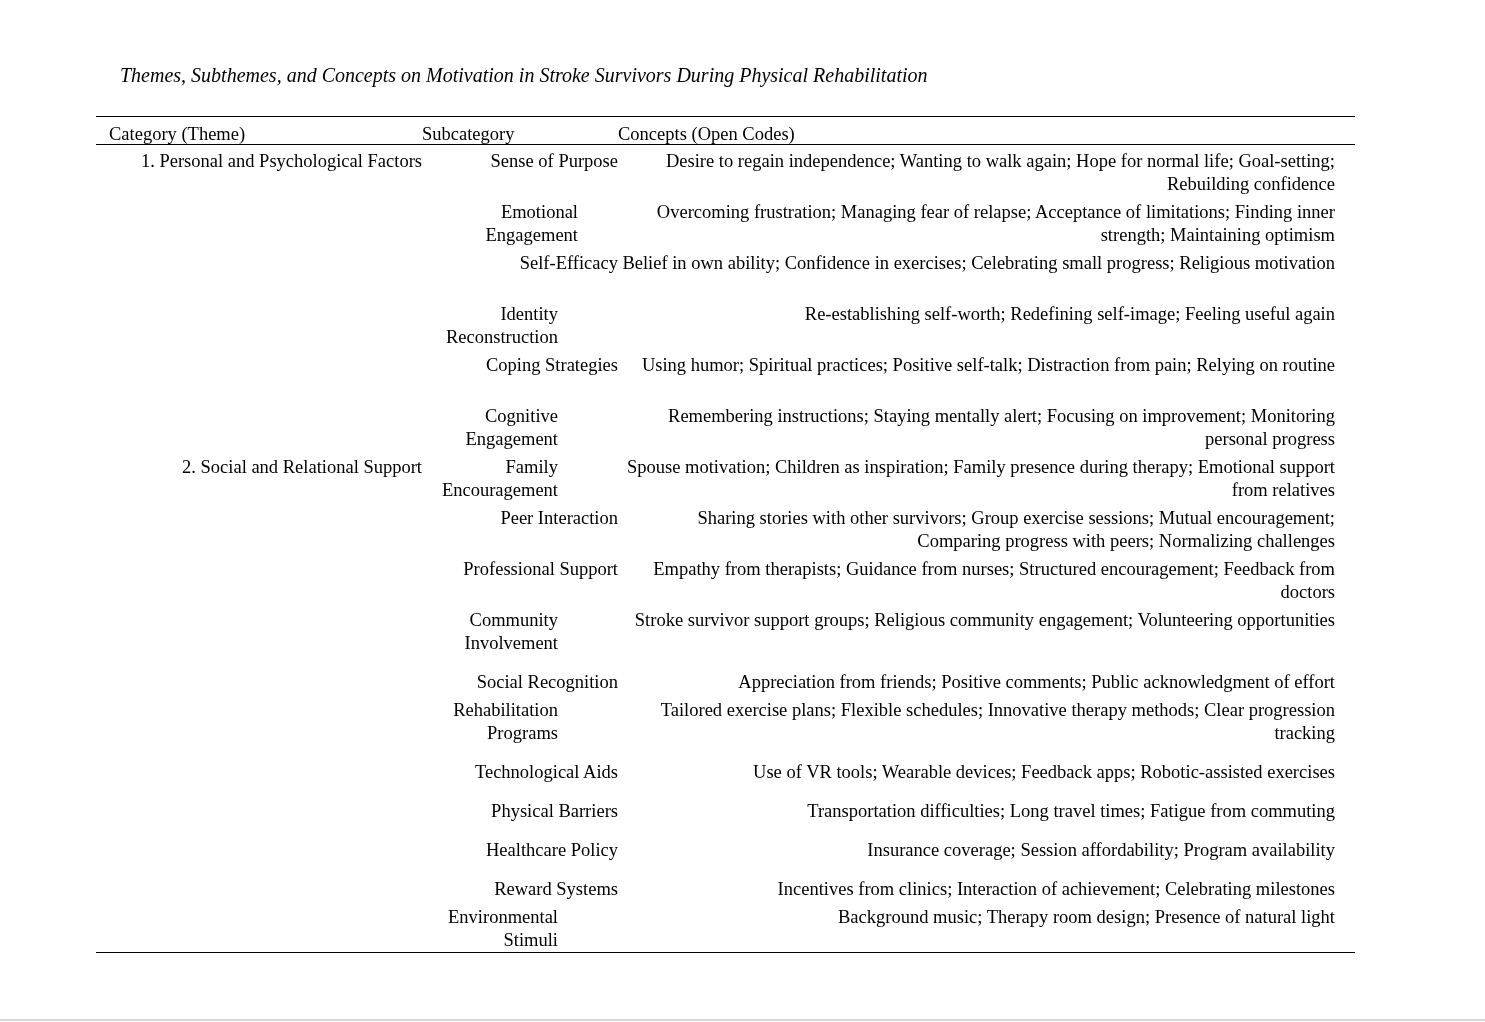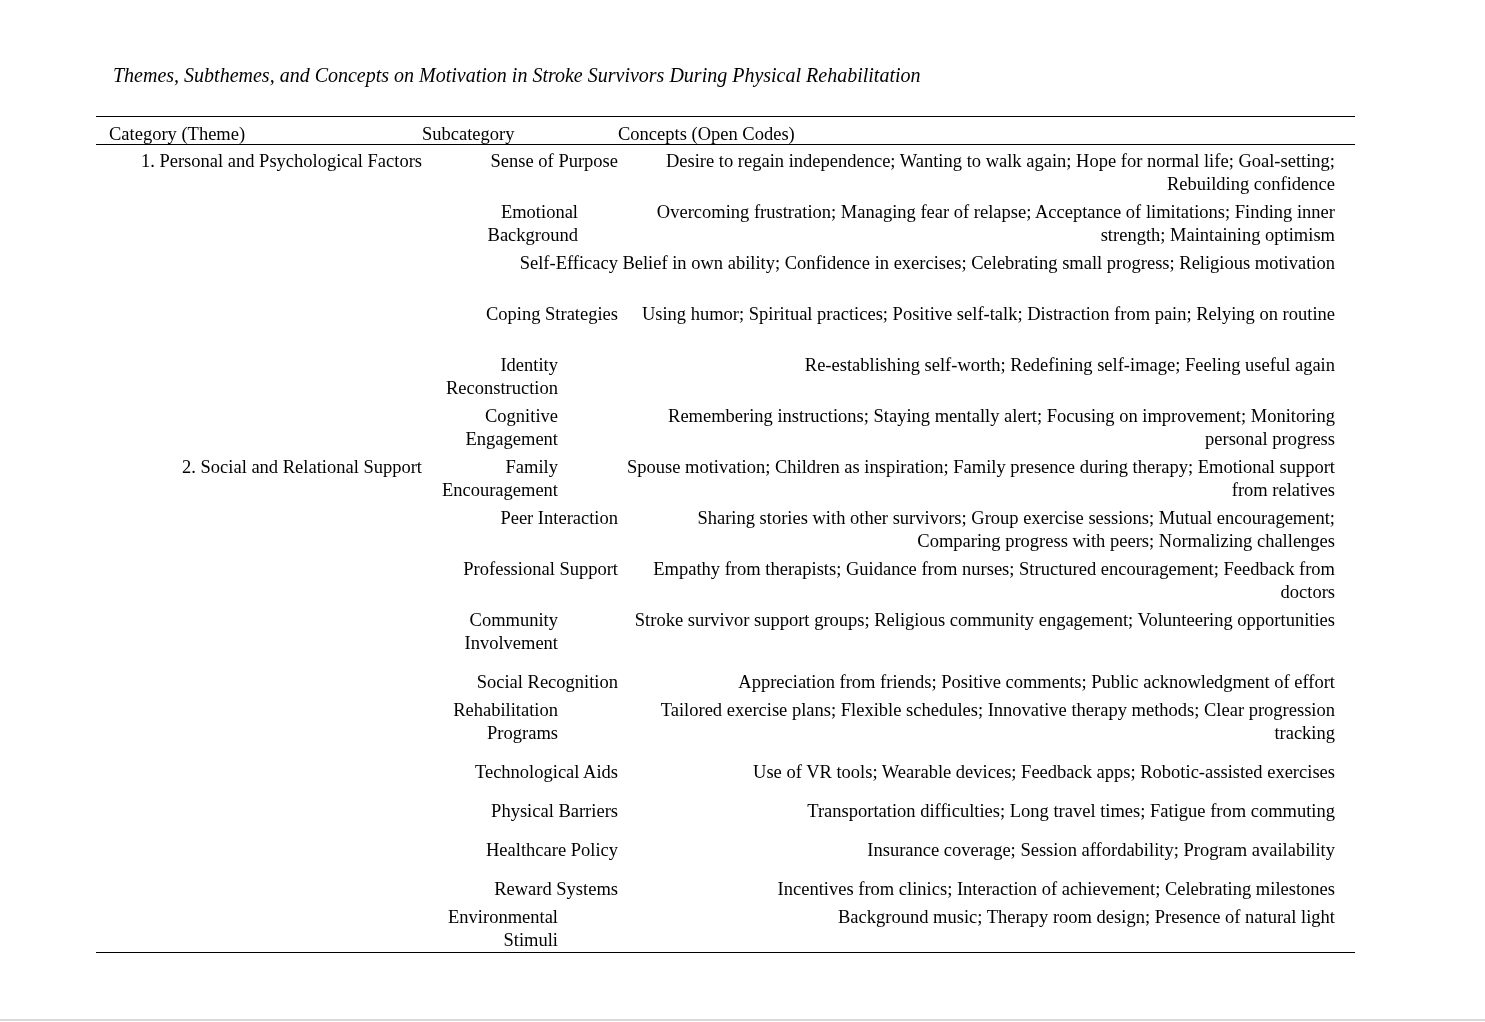--- a/index.html
+++ b/index.html
@@ -2,21 +2,21 @@
 <html><head>
 <meta charset="utf-8">
 <style>
   html, body { margin: 0; padding: 0; background: #ffffff; }
   body {
     width: 1485px; height: 1022px; position: relative; overflow: hidden;
     font-family: "Liberation Serif", "DejaVu Serif", serif;
     color: #000; font-size: 18.5px;
   }
   .title {
-    position: absolute; left: 113px; top: 64px;
+    position: absolute; left: 120px; top: 64px;
     font-style: italic; font-size: 20px; white-space: nowrap;
   }
   .tbl {
     position: absolute; left: 96px; top: 116px; width: 1259px;
     border-top: 1.5px solid #000; border-bottom: 1.5px solid #000;
   }
   .hdr {
     display: flex; height: 28px; border-bottom: 1.3px solid #000;
     box-sizing: border-box; line-height: 23px; padding-top: 6px;
   }
@@ -43,37 +43,37 @@
     <div class="c3">Concepts (Open Codes)</div>
   </div>
 
   <div class="row r2">
     <div class="cell c1">1. Personal and Psychological Factors</div>
     <div class="cell c2">Sense of Purpose</div>
     <div class="cell c3">Desire to regain independence; Wanting to walk again; Hope for normal life; Goal-setting; Rebuilding confidence</div>
   </div>
   <div class="row r2">
     <div class="cell c1"></div>
-    <div class="cell c2" style="padding-right:40px">Emotional Background</div>
+    <div class="cell c2" style="padding-right:40px">Emotional Engagement</div>
     <div class="cell c3">Overcoming frustration; Managing fear of relapse; Acceptance of limitations; Finding inner strength; Maintaining optimism</div>
   </div>
   <div class="row r2">
     <div class="cell c1"></div>
     <div class="cell c2">Self-Efficacy</div>
     <div class="cell c3">Belief in own ability; Confidence in exercises; Celebrating small progress; Religious motivation</div>
   </div>
   <div class="row r2">
     <div class="cell c1"></div>
-    <div class="cell c2">Coping Strategies</div>
-    <div class="cell c3">Using humor; Spiritual practices; Positive self-talk; Distraction from pain; Relying on routine</div>
+    <div class="cell c2" style="padding-right:60px">Identity Reconstruction</div>
+    <div class="cell c3">Re-establishing self-worth; Redefining self-image; Feeling useful again</div>
   </div>
   <div class="row r2">
     <div class="cell c1"></div>
-    <div class="cell c2" style="padding-right:60px">Identity Reconstruction</div>
-    <div class="cell c3">Re-establishing self-worth; Redefining self-image; Feeling useful again</div>
+    <div class="cell c2">Coping Strategies</div>
+    <div class="cell c3">Using humor; Spiritual practices; Positive self-talk; Distraction from pain; Relying on routine</div>
   </div>
   <div class="row r2">
     <div class="cell c1"></div>
     <div class="cell c2" style="padding-right:60px">Cognitive Engagement</div>
     <div class="cell c3">Remembering instructions; Staying mentally alert; Focusing on improvement; Monitoring personal progress</div>
   </div>
   <div class="row r2">
     <div class="cell c1">2. Social and Relational Support</div>
     <div class="cell c2" style="padding-right:60px">Family Encouragement</div>
     <div class="cell c3">Spouse motivation; Children as inspiration; Family presence during therapy; Emotional support from relatives</div>

